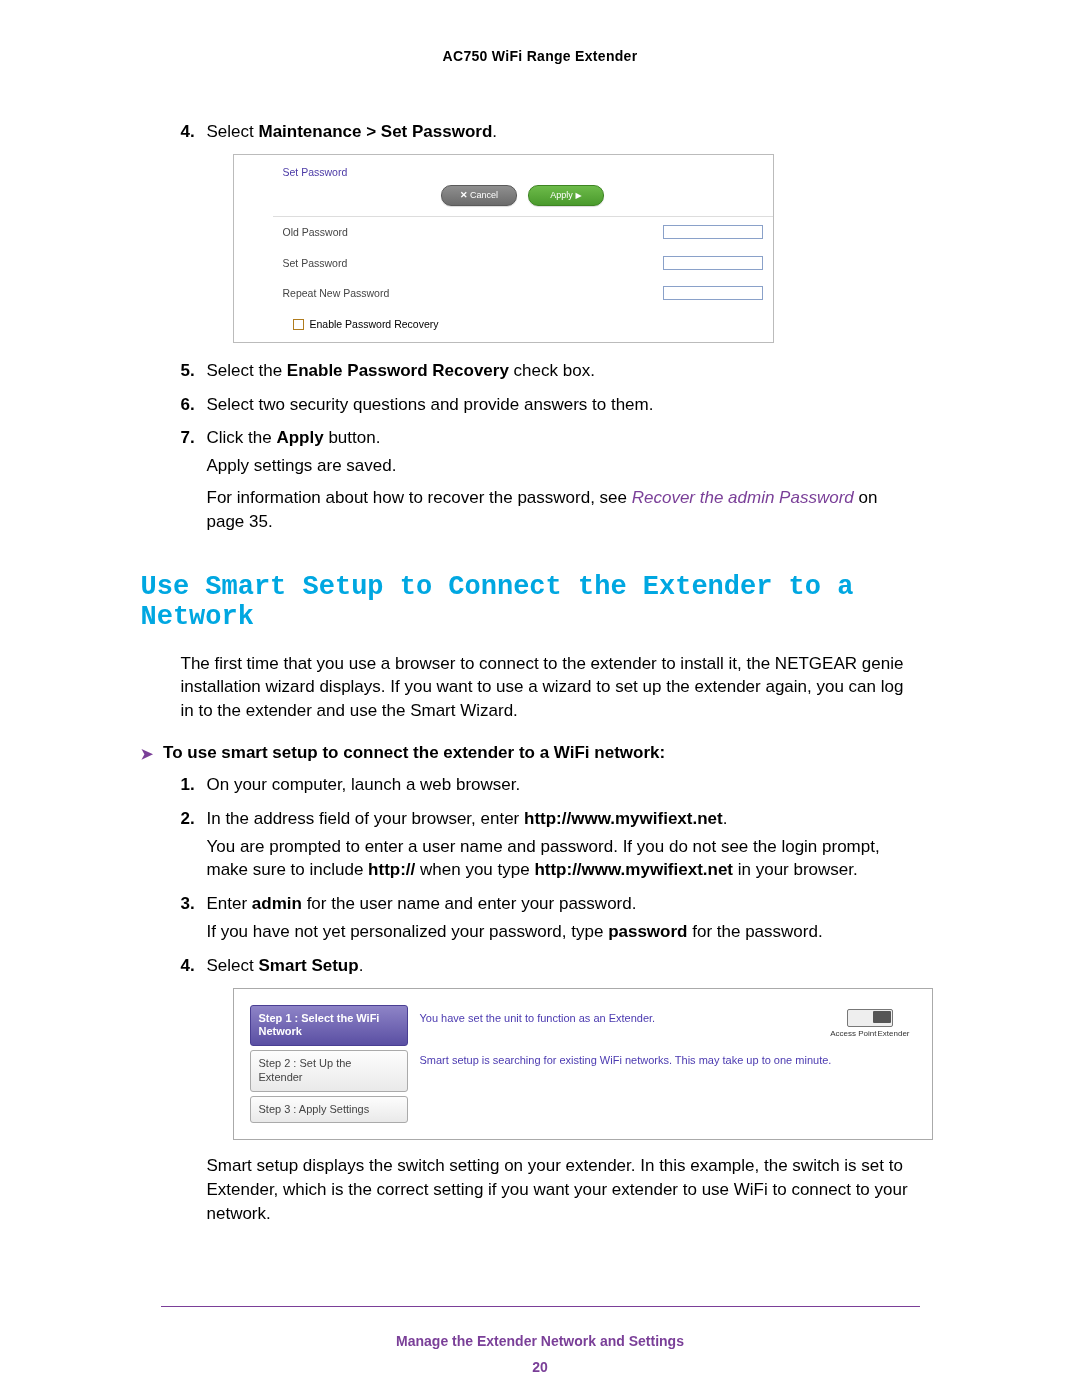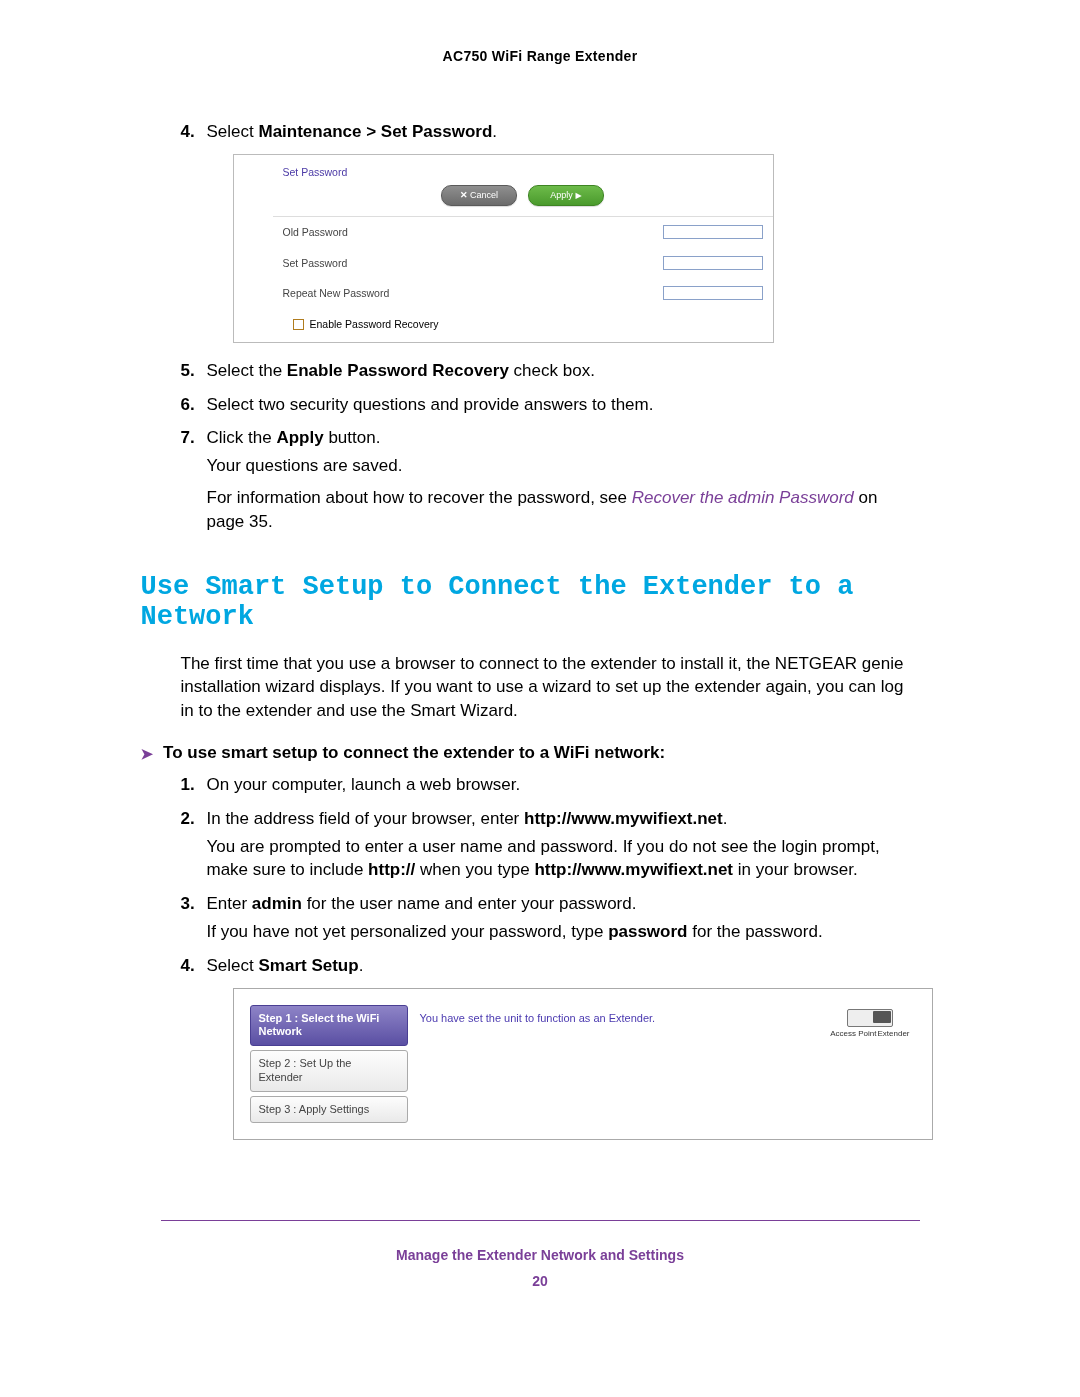--- a/index.html
+++ b/index.html
@@ -275,21 +275,21 @@
     </li>
 
     <li>
       <span class="num">6.</span>
       <span>Select two security questions and provide answers to them.</span>
     </li>
 
     <li>
       <span class="num">7.</span>
       <span>Click the </span><b>Apply</b><span> button.</span>
-      <div class="para">Your questions are saved.</div>
+      <div class="para">Apply settings are saved.</div>
       <div class="para">
         <span>For information about how to recover the password, see </span><span class="ref-link">Recover the admin Password</span><span> on page 35.</span>
       </div>
     </li>
   </ol>
 
   <div class="section-heading">Use Smart Setup to Connect the Extender to a Network</div>
 
   <div class="para" style="margin-left:20px;">The first time that you use a browser to connect to the extender to install it, the NETGEAR genie installation wizard displays. If you want to use a wizard to set up the extender again, you can log in to the extender and use the Smart Wizard.</div>
 
@@ -334,23 +334,25 @@
             <div class="switch-box">
               <div class="switch">
                   <div class="knob"></div>
                 </div>
               <div class="switch-sub">
                 <span>Access Point</span>
                 <span>Extender</span>
               </div>
             </div>
           </div>
+          <div class="p2-search">Smart setup is searching for existing WiFi networks. This may take up to one minute.</div>
         </div>
       </div>
 
+      <div class="para" style="margin-left:0;">Smart setup displays the switch setting on your extender. In this example, the switch is set to Extender, which is the correct setting if you want your extender to use WiFi to connect to your network.</div>
     </li>
   </ol>
 
   <hr class="footer-rule">
   <div class="footer">
     <div class="footer-line1">Manage the Extender Network and Settings</div>
     <div class="footer-page">20</div>
   </div>
 
 </div>

